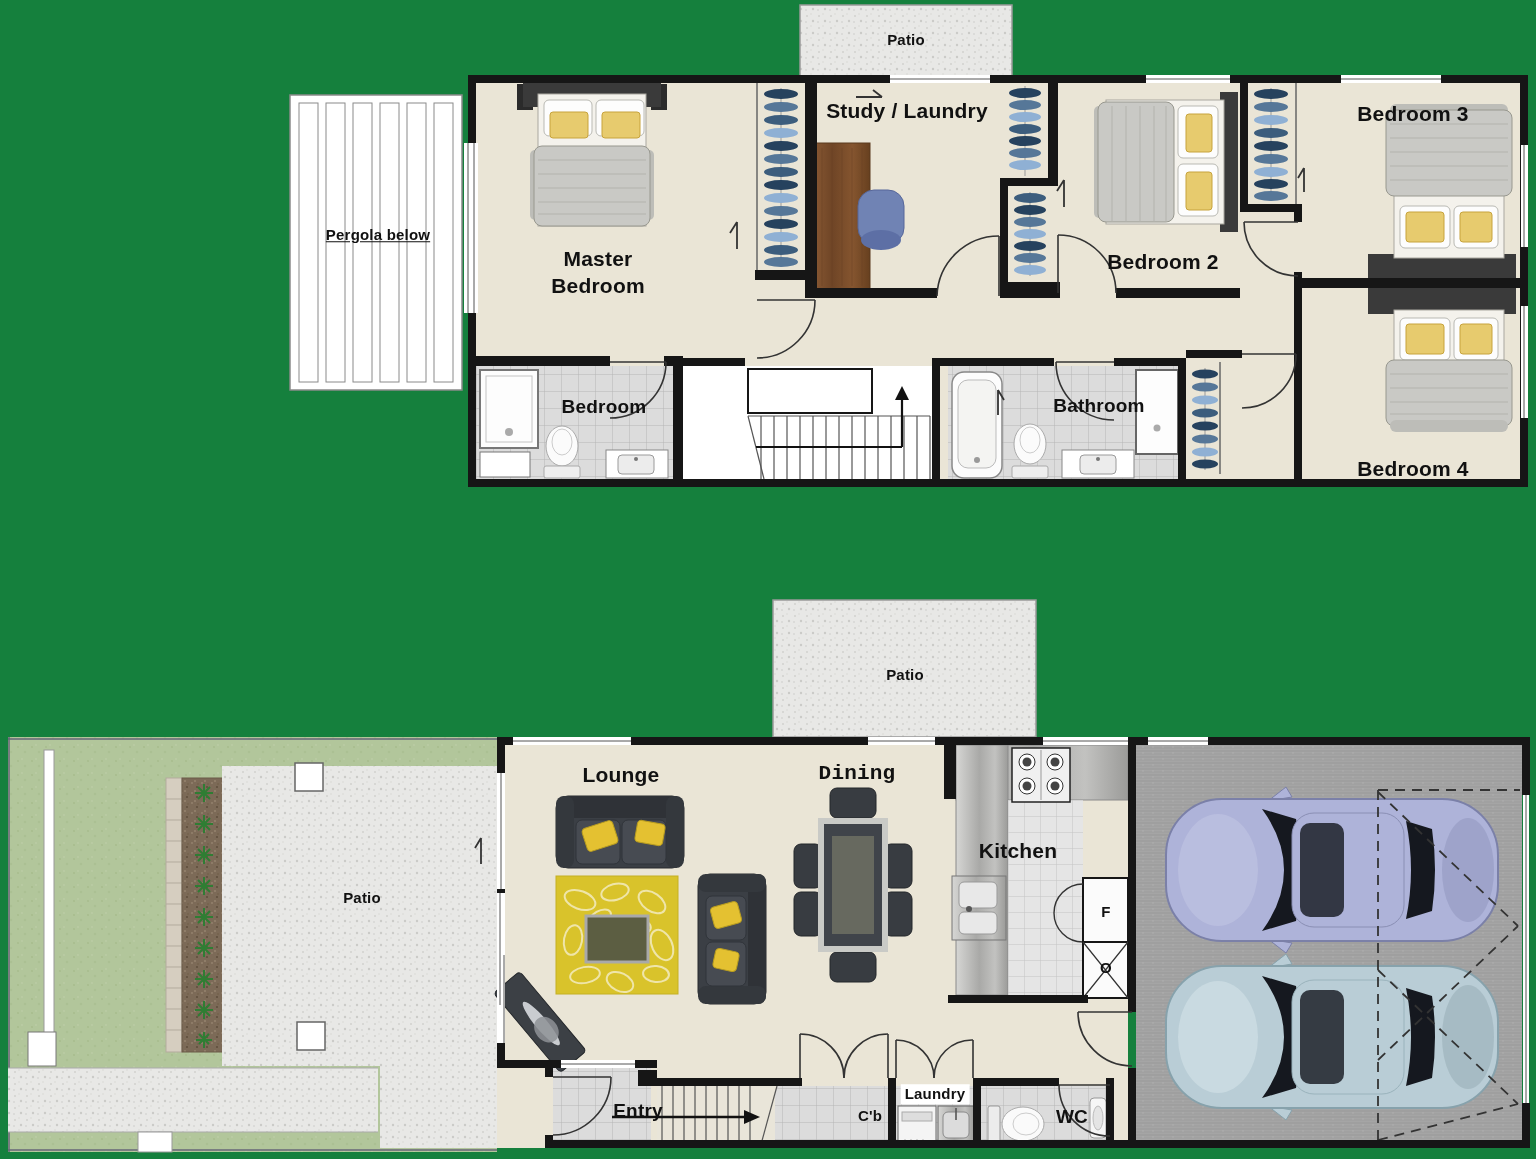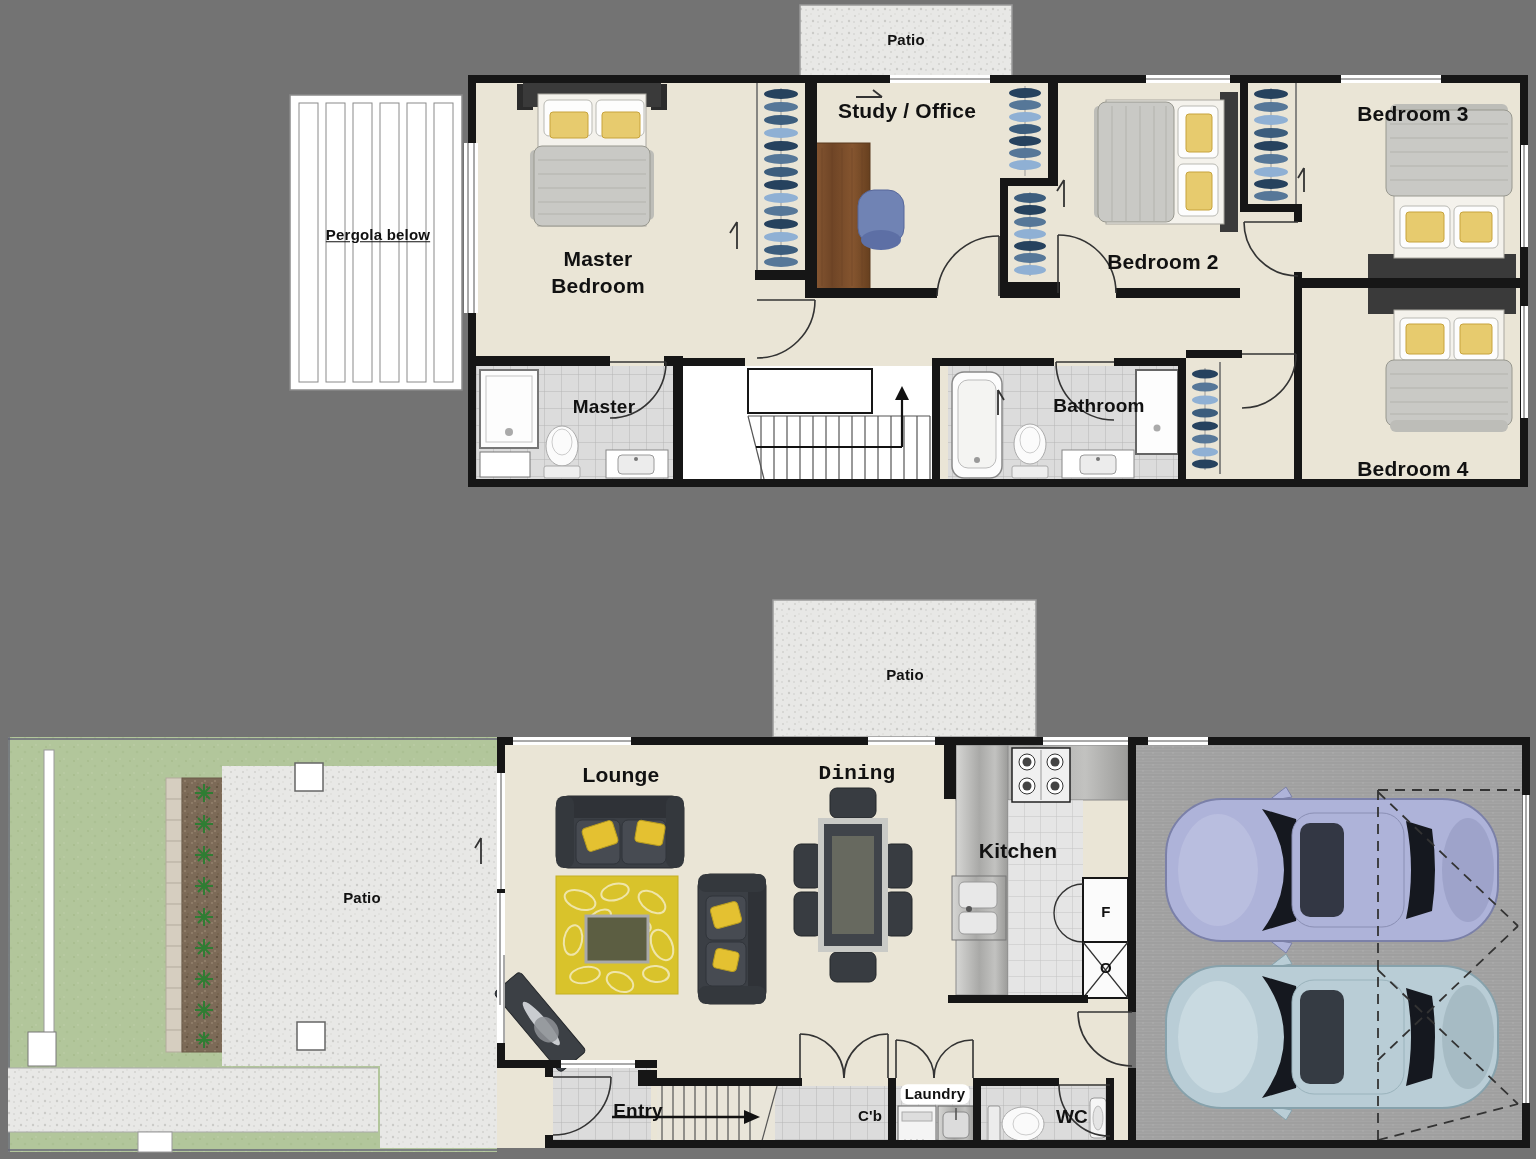--- a/index.html
+++ b/index.html
@@ -1,24 +1,24 @@
 <!DOCTYPE html>
 <html><head>
 <meta charset="utf-8">
 <style>
   html,body{margin:0;padding:0;background:#fff;}
-  .canvas{position:relative;width:1536px;height:1159px;background:#737373;overflow:hidden;
+  .canvas{position:relative;width:1536px;height:1159px;background:#15803d;overflow:hidden;
           font-family:"Liberation Sans",sans-serif;}
   .plan-svg{position:absolute;left:0;top:0;}
   .lb{position:absolute;transform:translate(-50%,-50%);font-weight:bold;font-size:21px;
       color:#111;white-space:nowrap;letter-spacing:.2px;line-height:1.3;}
   .lb-md{font-size:19px;}
   .lb-sm{font-size:15px;}
   .lb-wrap{white-space:normal;width:130px;text-align:center;}
-  .lb-bg{background:#fff;padding:0 4px;border-radius:7px;}
+  .lb-bg{background:#fff;padding:0 4px;}
 </style>
 </head>
 <body>
 
 <div class="canvas">
 
 <svg class="plan-svg" width="1536" height="1159" viewBox="0 0 1536 1159">
 <defs>
   <pattern id="speck" width="12" height="12" patternUnits="userSpaceOnUse">
     <rect width="12" height="12" fill="#e8e8e6"></rect>
@@ -599,25 +599,25 @@
           <path d="M1059 1085 A51 51 0 0 0 1110 1136"></path>
     <line x1="1132" y1="1012" x2="1078" y2="1012"></line>
           <path d="M1078 1012 A54 54 0 0 0 1132 1066"></path>
   </g>
 </g>
 </svg>
 
 <div class="lb lb-sm" style="left:906px;top:40px;">Patio</div>
 <div class="lb lb-sm" style="left:378px;top:235px;text-decoration:underline;">Pergola below</div>
 <div class="lb lb-wrap" style="left:598px;top:272px;">Master Bedroom</div>
-<div class="lb" style="left:907px;top:111px;">Study / Office</div>
+<div class="lb" style="left:907px;top:111px;">Study / Laundry</div>
 <div class="lb" style="left:1163px;top:262px;">Bedroom 2</div>
 <div class="lb" style="left:1413px;top:114px;">Bedroom 3</div>
 <div class="lb" style="left:1413px;top:449px;margin-top:20px;">Bedroom 4</div>
-<div class="lb lb-md" style="left:604px;top:407px;">Master</div>
+<div class="lb lb-md" style="left:604px;top:407px;">Bedroom</div>
 <div class="lb lb-md" style="left:1058px;top:406px;margin-left:41px;">Bathroom</div>
 
 <div class="lb lb-sm" style="left:905px;top:675px;">Patio</div>
 <div class="lb" style="left:621px;top:775px;">Lounge</div>
 <div class="lb" style="left:857px;top:774px;font-family:Liberation Mono, monospace;">Dining</div>
 <div class="lb" style="left:1018px;top:851px;">Kitchen</div>
 <div class="lb lb-sm" style="left:1106px;top:912px;">F</div>
 <div class="lb lb-sm" style="left:1106px;top:968px;">O</div>
 <div class="lb lb-sm" style="left:362px;top:898px;">Patio</div>
 <div class="lb lb-md" style="left:598px;top:1111px;margin-left:40px;">Entry</div>

